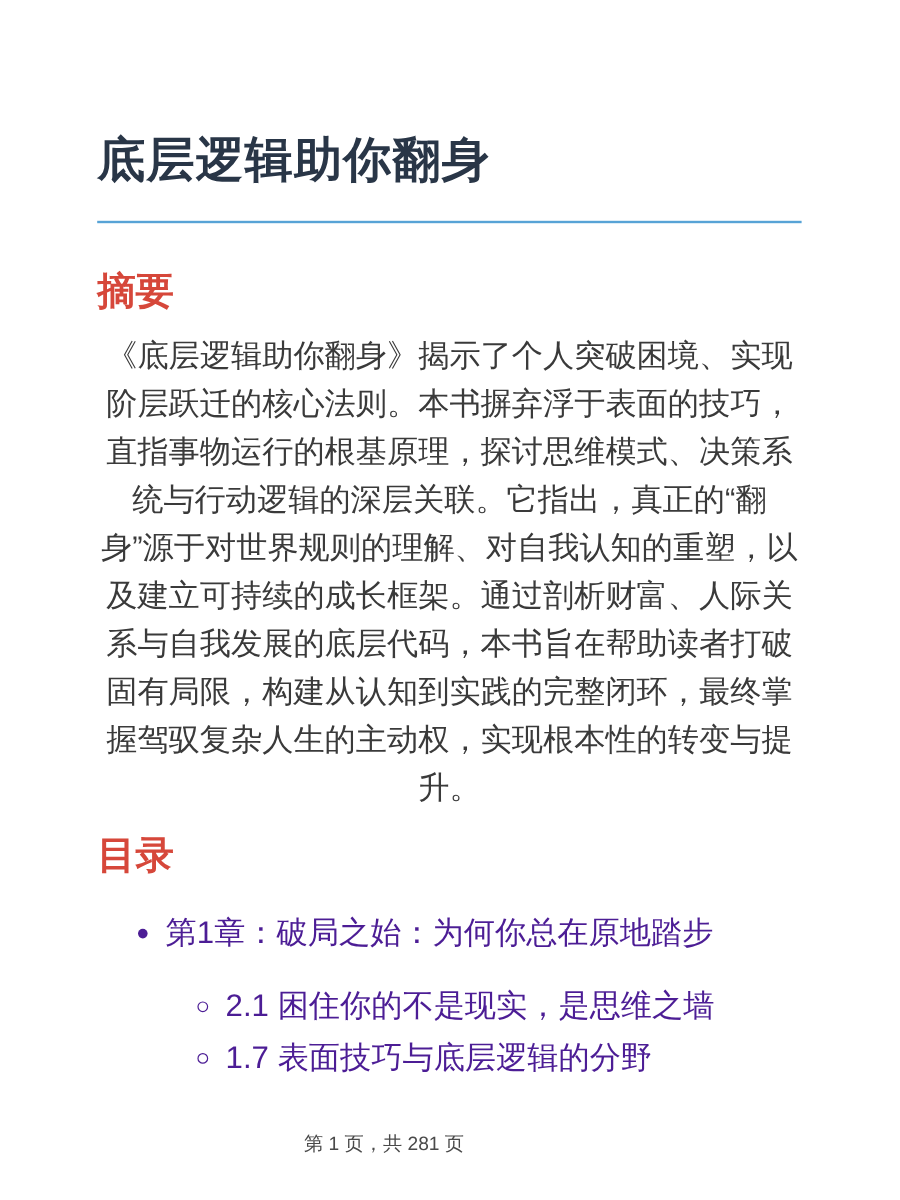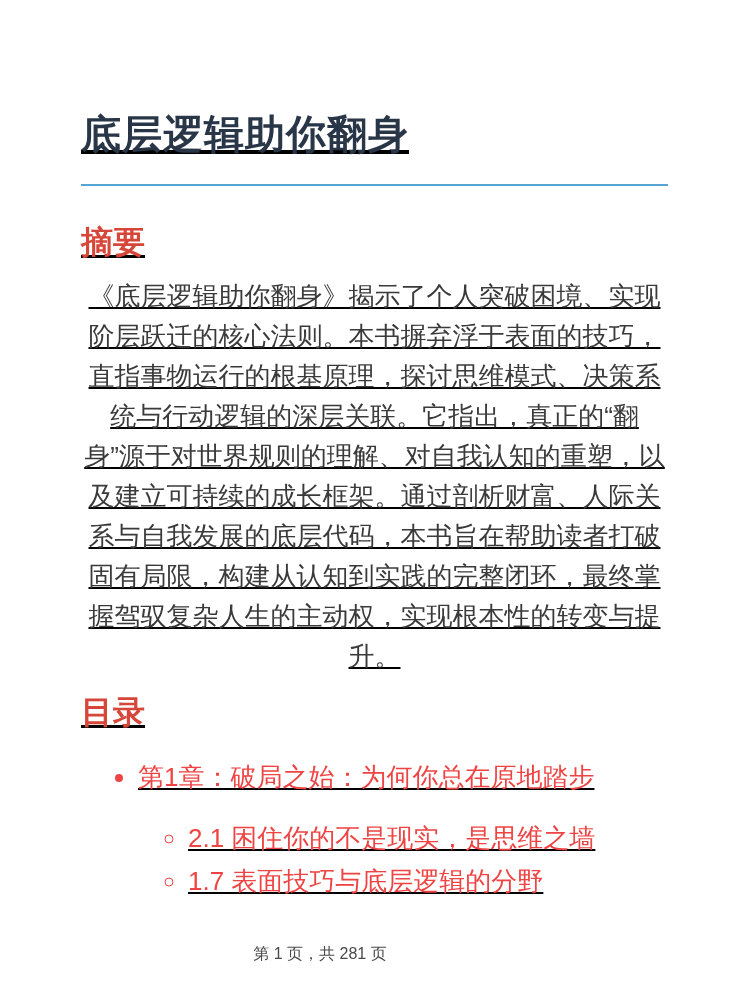--- a/index.html
+++ b/index.html
@@ -10,21 +10,20 @@
       width: 750px;
       height: 1000px;
       background: #ffffff;
       position: relative;
       overflow: hidden;
       font-family: "Liberation Sans", "DejaVu Sans", sans-serif;
     }
     .content {
       padding-left: 81px;
       padding-right: 82px;
-      text-decoration: underline;
     }
     .doc-title {
       margin: 0;
       padding-top: 110px;
       font-size: 40px;
       line-height: 48px;
       font-weight: bold;
       letter-spacing: 1px;
       color: #293647;
     }
@@ -49,21 +48,21 @@
       font-size: 26px;
       line-height: 40px;
       color: #3a3a3a;
       text-align: center;
     }
     ul.toc-list {
       margin: 24px 0 0 0;
       padding-left: 57px;
       list-style: disc;
       font-size: 26px;
-      color: #ef4444;
+      color: #4c1d95;
     }
     ul.toc-list li {
       line-height: 43px;
     }
     ul.toc-sub {
       list-style: circle;
       margin: 18px 0 0 0;
       padding-left: 50px;
     }
     .page-footer {

